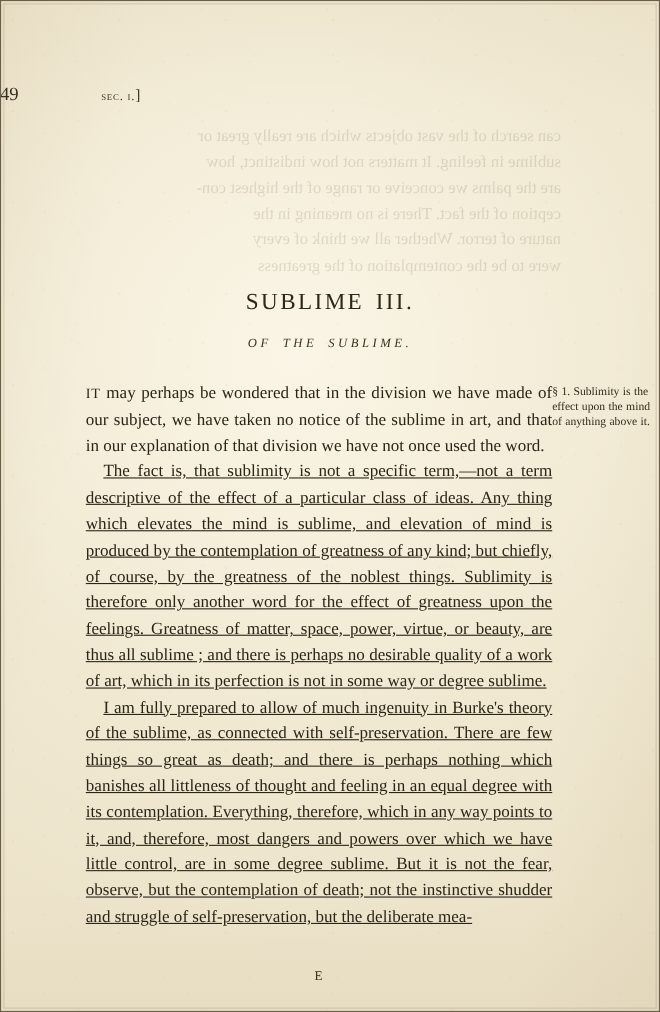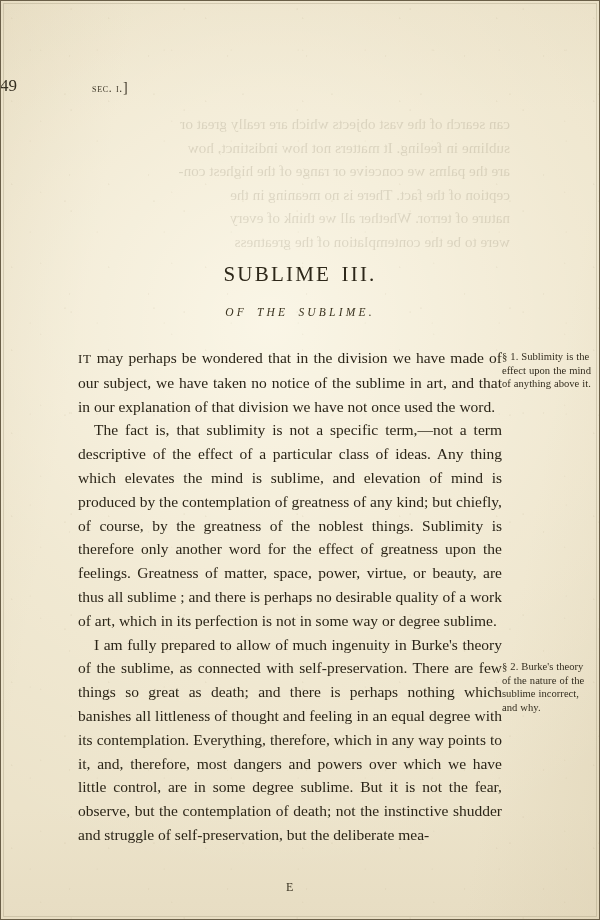--- a/index.html
+++ b/index.html
@@ -128,21 +128,21 @@
     line-height: 23.8px;
     color: #2b2518;
     text-align: justify;
     text-justify: inter-word;
   }
   #textcol p {
     margin: 0;
     text-indent: 16px;
   }
   #textcol p.no-indent { text-indent: 0; }
-  #textcol p + p { margin-top: 0px; }
+  #textcol p + p { margin-top: 0px; text-decoration: underline; }
   .smallcap-open {
     font-size: 13px;
     letter-spacing: 0.6px;
   }
   
   .lastline { text-align: justify; }
 
   
   .marginal {
     position: absolute;
@@ -208,20 +208,19 @@
     <div id="chapter-subtitle">OF THE SUBLIME.</div>
   </div>
 
   <div id="textcol">
     <p class="no-indent"><span class="smallcap-open">IT</span><span> may perhaps be wondered that in the division we have made of our subject, we have taken no notice of the sublime in art, and that in our explanation of that division we have not once used the word.</span></p>
     <p>The fact is, that sublimity is not a specific term,—not a term descriptive of the effect of a particular class of ideas.  Any thing which elevates the mind is sublime, and elevation of mind is produced by the contemplation of greatness of any kind; but chiefly, of course, by the greatness of the noblest things.  Sublimity is therefore only another word for the effect of greatness upon the feelings.  Greatness of matter, space, power, virtue, or beauty, are thus all sublime ; and there is perhaps no desirable quality of a work of art, which in its perfection is not in some way or degree sublime.</p>
     <p class="lastline">I am fully prepared to allow of much ingenuity in Burke's theory of the sublime, as connected with self-preservation.  There are few things so great as death; and there is perhaps nothing which banishes all littleness of thought and feeling in an equal degree with its contemplation. Everything, therefore, which in any way points to it, and, therefore, most dangers and powers over which we have little control, are in some degree sublime.  But it is not the fear, observe, but the contemplation of death; not the instinctive shudder and struggle of self-preservation, but the deliberate mea-</p>
   </div>
 
   <div class="marginal" id="marginal-1">§ 1. Sublimity is the effect upon the mind of anything above it.</div>
-  <div class="marginal" id="marginal-2">§ 2. Burke's theory of the nature of the sublime incorrect, and why.</div>
 
   <div id="signature">E</div>
 
   <div id="speckle"></div>
   <div id="frame-border-inner"></div>
   <div id="frame-border"></div>
 </div>
 
 </body></html>

